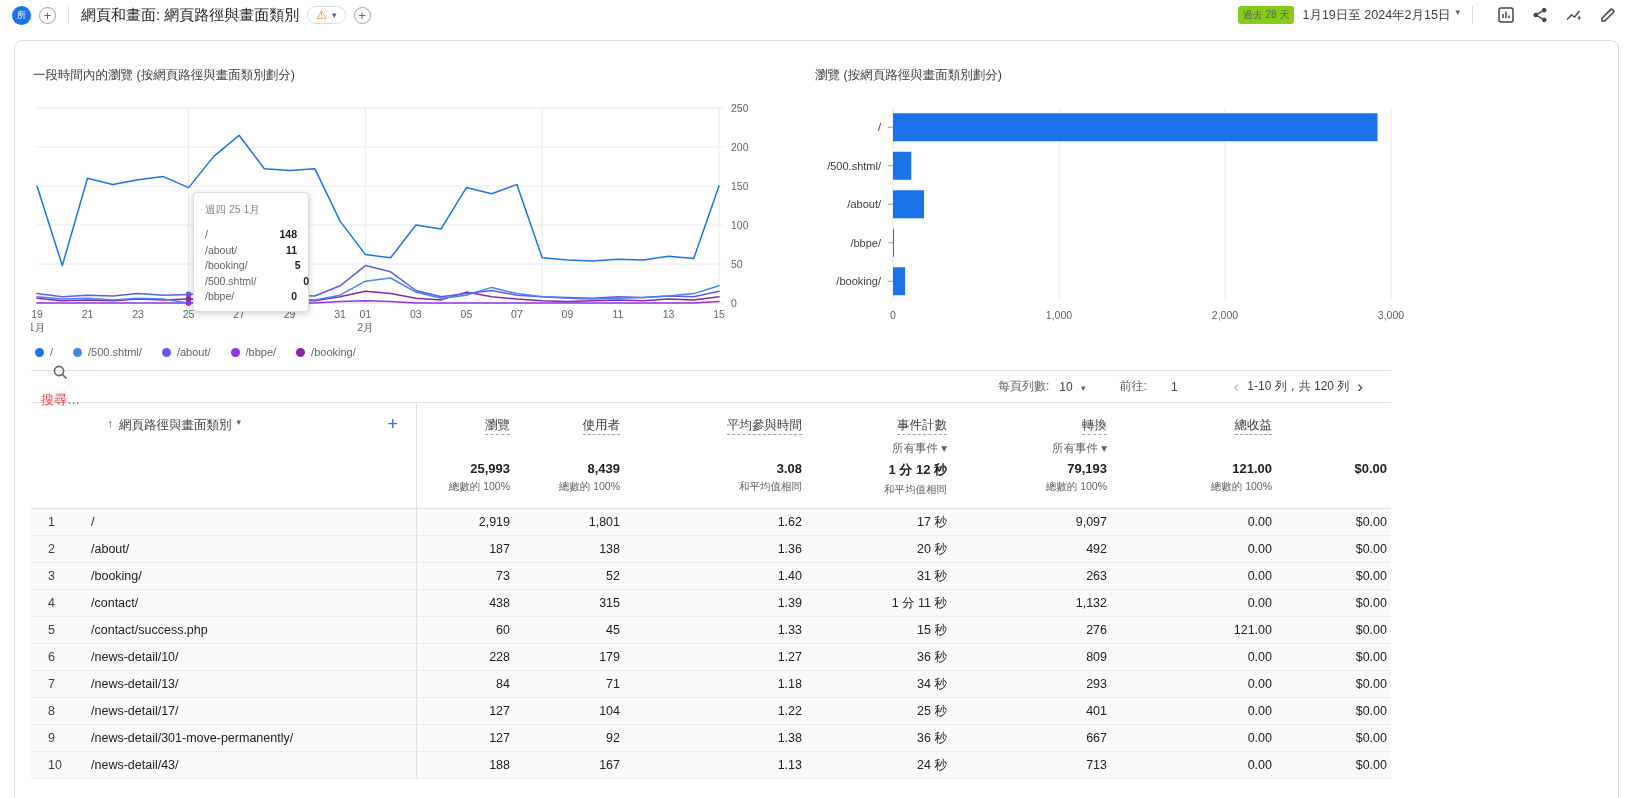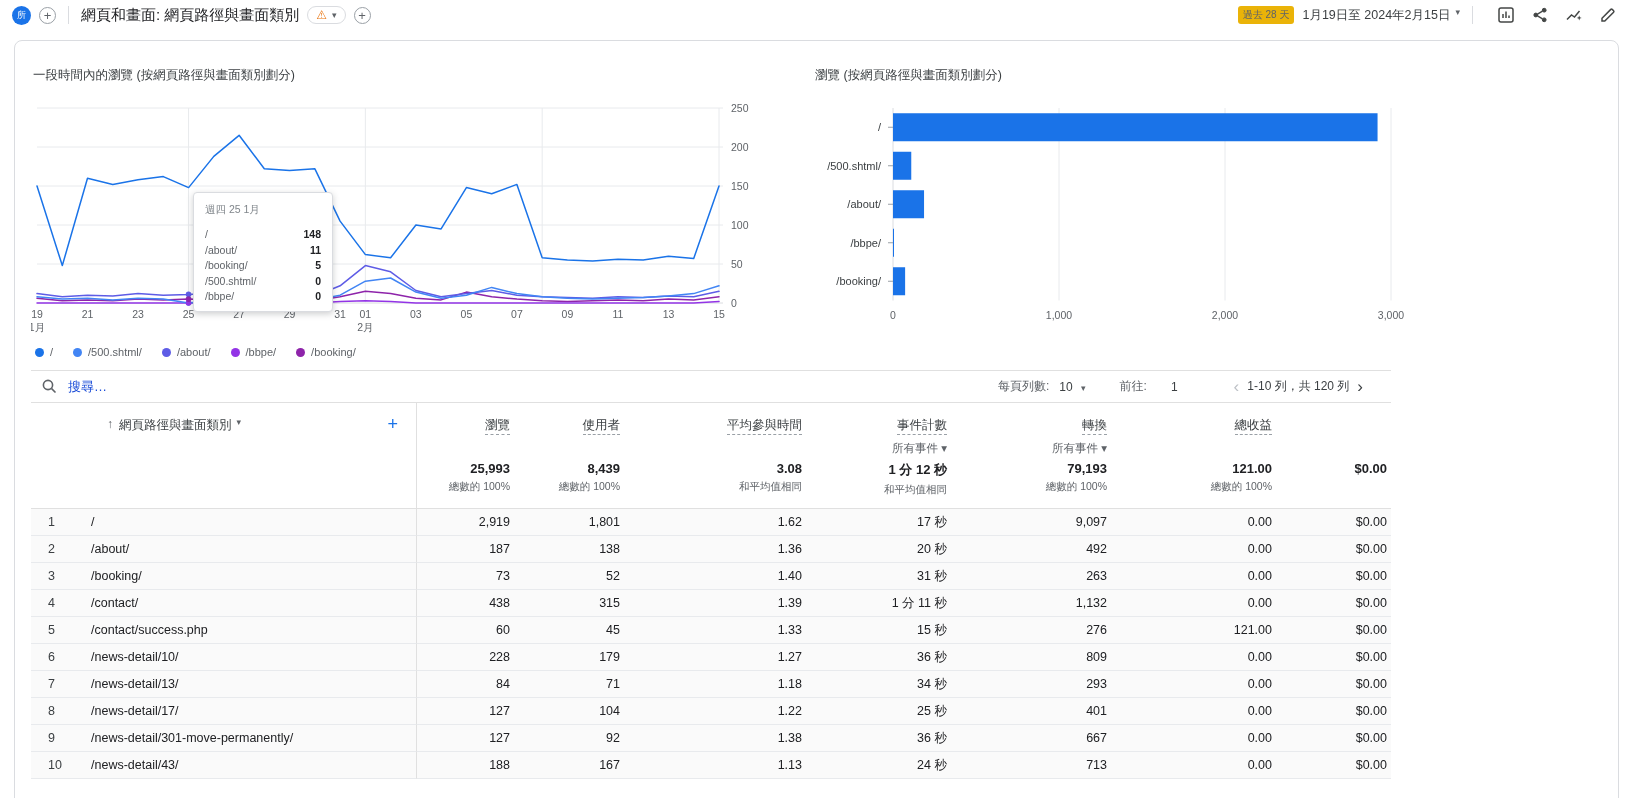--- a/index.html
+++ b/index.html
@@ -11,49 +11,49 @@
   .tb-left, .tb-right { display:flex; align-items:center; }
   .prop-badge { width:19px; height:19px; border-radius:50%; background:#1a73e8; color:#fff; font-size:9px;
     display:flex; align-items:center; justify-content:center; cursor:pointer; }
   .plus-circle { width:17px; height:17px; border-radius:50%; border:1px solid #9aa0a6; color:#5f6368;
     font-size:13px; line-height:15px; text-align:center; margin-left:8px; cursor:pointer; }
   .vdiv { width:1px; height:18px; background:#dadce0; margin:0 12px; }
   .report-title { font-size:15px; color:#202124; }
   .warn-pill { display:flex; align-items:center; border:1px solid #dadce0; border-radius:13px; padding:1px 8px; margin-left:8px; cursor:pointer; }
   .warn-tri { color:#e8710a; font-size:12px; }
   .caret { color:#5f6368; font-size:9px; margin-left:5px; }
-  .date-chip { font-size:10px; color:#5f6368; background:#eab308; border-radius:3px; padding:2px 5px; margin-right:8px; }
+  .date-chip { font-size:10px; color:#5f6368; background:#84cc16; border-radius:3px; padding:2px 5px; margin-right:8px; }
   .date-range { font-size:12.5px; color:#3c4043; display:flex; align-items:flex-start; cursor:pointer; }
   .icon-btn { width:26px; height:26px; display:flex; align-items:center; justify-content:center; margin-left:8px; cursor:pointer; }
   .icon-btn svg { width:18px; height:18px; }
 
   
   .card { position:relative; margin:10px 14px 14px; background:#fff; border:1px solid #dadce0; border-radius:8px;
     min-height:744px; padding:6px 16px 40px; }
 
   .charts-row { display:flex; gap:22px; padding:12px 0 4px; }
   .chart-block { position:relative; }
   .chart-title { font-size:12.5px; color:#3c4043; margin:8px 0 16px 2px; }
   .lc-holder { position:relative; width:760px; }
   .legend { display:flex; gap:20px; margin:8px 0 0 4px; }
   .legend-item { display:flex; align-items:center; gap:6px; font-size:11px; color:#5f6368; }
   .legend-dot { width:9px; height:9px; border-radius:50%; }
 
-  .tooltip { position:absolute; left:162px; top:92px; width:140px; background:#fff; border:1px solid #dadce0;
+  .tooltip { position:absolute; left:162px; top:92px; width:116px; background:#fff; border:1px solid #dadce0;
     border-radius:4px; box-shadow:0 2px 6px rgba(60,64,67,.25); padding:10px 11px 9px; z-index:5; }
   .tt-title { font-size:10.5px; color:#80868b; margin-bottom:11px; }
   .tt-row { display:flex; justify-content:space-between; font-size:10.5px; margin-top:3.5px; }
   .tt-name { color:#5f6368; }
   .tt-val { color:#202124; font-weight:bold;margin-left:47px; }
 
   
   .table-section { width:1360px; border-top:1px solid #e0e0e0; margin-top:8px; }
   .controls-row { height:32px; display:flex; align-items:center; justify-content:space-between;
     padding:0 20px 0 10px; border-bottom:1px solid #e0e0e0; }
-  .search { display:flex; align-items:center; gap:10px; font-size:13px; color:#1d4ed8; cursor:text; }
+  .search { display:flex; align-items:center; gap:10px; font-size:13px; color:#ef4444; cursor:text;flex-direction:column; }
   .pag { display:flex; align-items:center; font-size:12px; color:#5f6368; }
   .pag .lbl { margin-right:10px; }
   .sel { color:#3c4043; margin-right:34px; cursor:pointer; }
   .goto-val { color:#3c4043; margin-right:34px; padding:0 14px; }
   .chev { font-size:17px; line-height:1; padding:0 8px; color:#3c4043; cursor:pointer; }
   .chev.dis { color:#bdc1c6; }
   .range-text { color:#3c4043; }
 
   .grid { display:grid; grid-template-columns:56px 330px 97px 110px 182px 145px 160px 165px 115px; width:1360px; font-size:12.5px; }
   .divR { border-right:1px solid #e0e0e0; }

